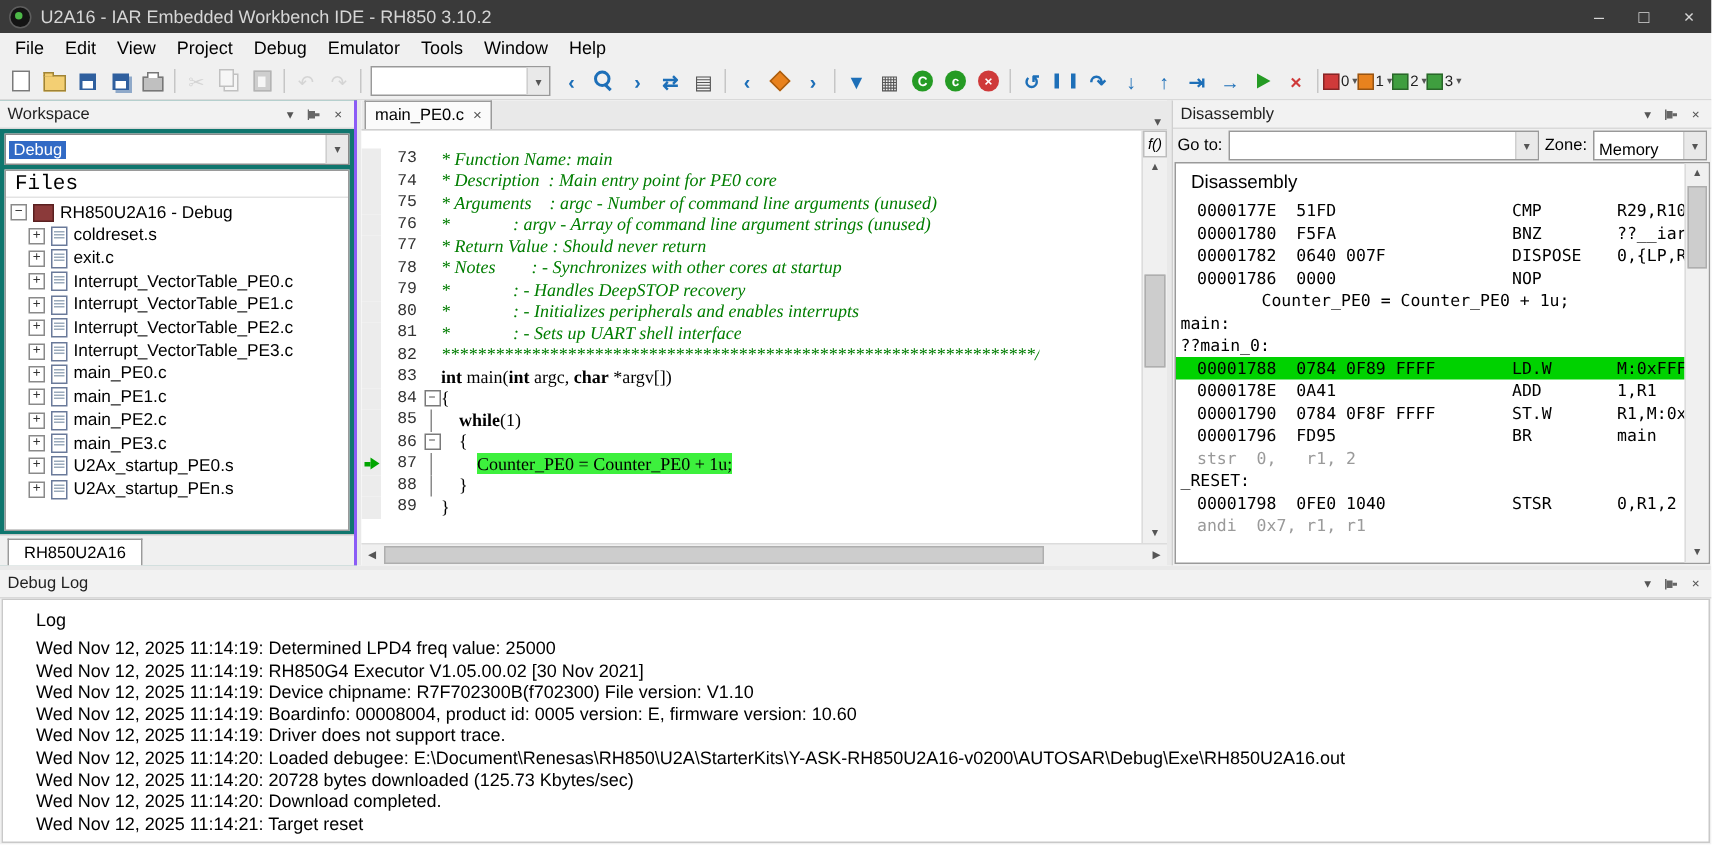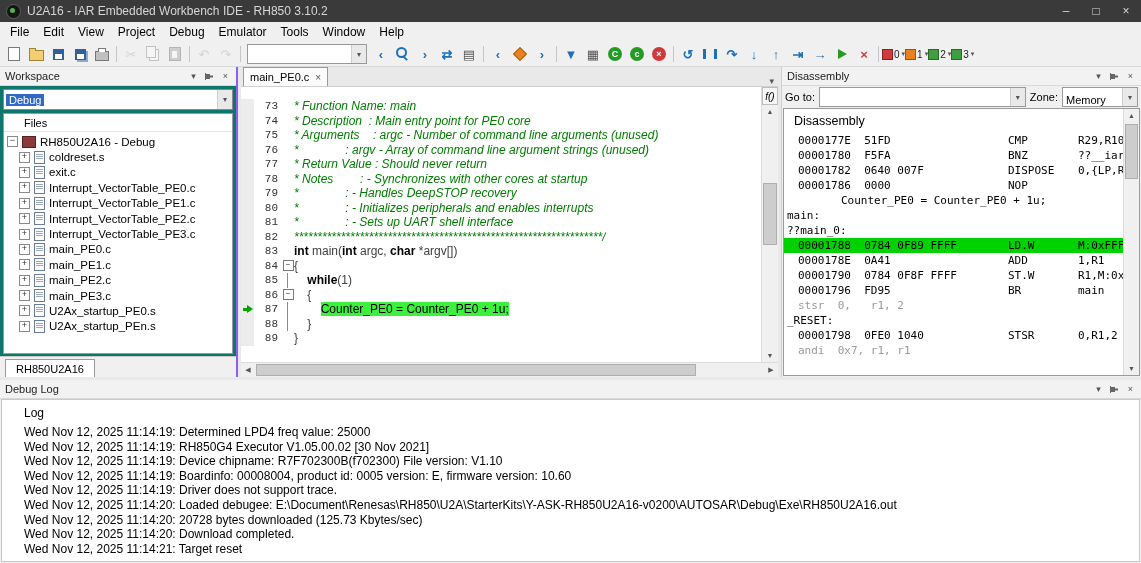--- a/index.html
+++ b/index.html
@@ -64,21 +64,21 @@
   .pt{font-size:11px;color:#222;}
   .picons{margin-left:auto;display:flex;align-items:center;gap:5px;color:#555;}
   .pi{font-size:9px;width:11px;text-align:center;display:inline-flex;align-items:center;justify-content:center;}
 
   
   .workspace{width:236px;flex:none;display:flex;flex-direction:column;background:#0f766e;border-right:2px solid #8b5cf6;}
   .ws-combo{margin:3px 3px 3px;height:19px;background:#fff;border:1px solid #8a8a8a;display:flex;align-items:center;flex:none;}
   .ws-sel{background:#316ac5;color:#fff;padding:0 3px;margin-left:2px;font-size:11px;}
   .ws-combo .combo-arrow{margin-left:auto;}
   .ws-box{flex:1;margin:0 3px;background:#fff;border:1px solid #9a9a9a;display:flex;flex-direction:column;min-height:0;}
-  .files-head{height:17px;border-bottom:1px solid #e3e3e3;display:flex;align-items:center;padding-left:20px;font-size:11px;flex:none;}
+  .files-head{height:17px;border-bottom:1px solid #e3e3e3;display:flex;align-items:center;padding-left:6px;font-size:14px;flex:none;font-family:Liberation Mono, monospace;}
   .tree{flex:1;overflow:hidden;padding-top:2px;}
   .tree-row{height:15.4px;display:flex;align-items:center;white-space:nowrap;font-size:11.5px;}
   .expander{width:9px;height:9px;flex:none;border:1px solid #8a8a8a;background:#fff;font-size:9px;line-height:7px;text-align:center;color:#333;margin-right:4px;}
   .proj-icon{width:12px;height:10px;background:#8b3a3a;border:1px solid #5a2020;margin-right:4px;flex:none;}
   .doc-icon{width:9px;height:11px;background:#fff;border:1px solid #6a7a9a;margin-right:4px;flex:none;position:relative;}
   .doc-icon::after{content:"";position:absolute;left:1px;top:2px;right:1px;height:1px;background:#9aaabb;box-shadow:0 2px 0 #9aaabb,0 4px 0 #9aaabb;}
   .tree-label.b{font-weight:normal;}
   .ws-tabs{height:20px;background:#f0f0f0;border-top:1px solid #c9c9c9;display:flex;align-items:flex-end;padding-left:5px;flex:none;margin-top:2px;}
   .ws-tab{height:17px;background:#fff;border:1px solid #9a9a9a;border-bottom:none;padding:0 10px;font-size:11px;display:flex;align-items:center;}
 
@@ -89,24 +89,24 @@
   .tab-close{font-size:10px;color:#555;}
   .tab-chevron{margin-left:auto;color:#555;font-size:9px;padding-right:4px;}
   .ed-main{flex:1;display:flex;min-height:0;}
   .ed-lines{flex:1;overflow:hidden;padding-top:12px;min-width:0;}
   .ed-line{height:14.5px;display:flex;align-items:center;}
   .ed-margin{width:13px;height:100%;background:#ececec;flex:none;display:flex;align-items:center;justify-content:center;}
   .ed-num{width:24px;flex:none;text-align:right;padding-right:4px;font-family:"Liberation Mono",monospace;font-size:11px;color:#333;}
   .ed-fold{width:12px;flex:none;height:100%;position:relative;display:flex;align-items:center;justify-content:center;}
   .ed-fold.guide::before{content:"";position:absolute;left:5px;top:0;bottom:0;width:1px;background:#8a8a8a;}
   .fold-box{width:9px;height:9px;border:1px solid #7a7a7a;background:#fff;font-size:8px;line-height:7px;text-align:center;color:#333;z-index:1;}
-  .ed-code{font-family:Liberation Sans, sans-serif;font-size:12px;white-space:pre;overflow:hidden;}
+  .ed-code{font-family:Liberation Serif, serif;font-size:12px;white-space:pre;overflow:hidden;}
   .c-comment{color:#007d00;font-style:italic;}
   .c-kw{font-weight:bold;}
-  .c-plain{color:#404040;margin-top:16px;}
+  .c-plain{color:#000000;margin-top:16px;}
   .c-hl{background:#3df03d;}
   .pc-arrow{display:block;width:10px;height:9px;position:relative;}
   .pc-arrow::before{content:"";position:absolute;left:0;top:3px;width:4px;height:3px;background:#00a500;}
   .pc-arrow::after{content:"";position:absolute;left:4px;top:0;width:0;height:0;border-top:4.5px solid transparent;border-bottom:4.5px solid transparent;border-left:6px solid #00a500;}
   .ed-right{width:16px;flex:none;display:flex;flex-direction:column;background:#f0f0f0;border-left:1px solid #dcdcdc;}
   .fn-btn{height:16px;display:flex;align-items:center;justify-content:center;font-size:10px;font-style:italic;border:1px solid #bdbdbd;background:#f7f7f7;}
   .sb-btn{height:13px;display:flex;align-items:center;justify-content:center;font-size:7px;color:#555;flex:none;}
   .sb-track{flex:1;position:relative;display:block;}
   .sb-thumb{position:absolute;left:1px;right:1px;background:#cdcdcd;border:1px solid #aeaeae;}
   .sb-thumb.v{top:28%;height:26%;}

